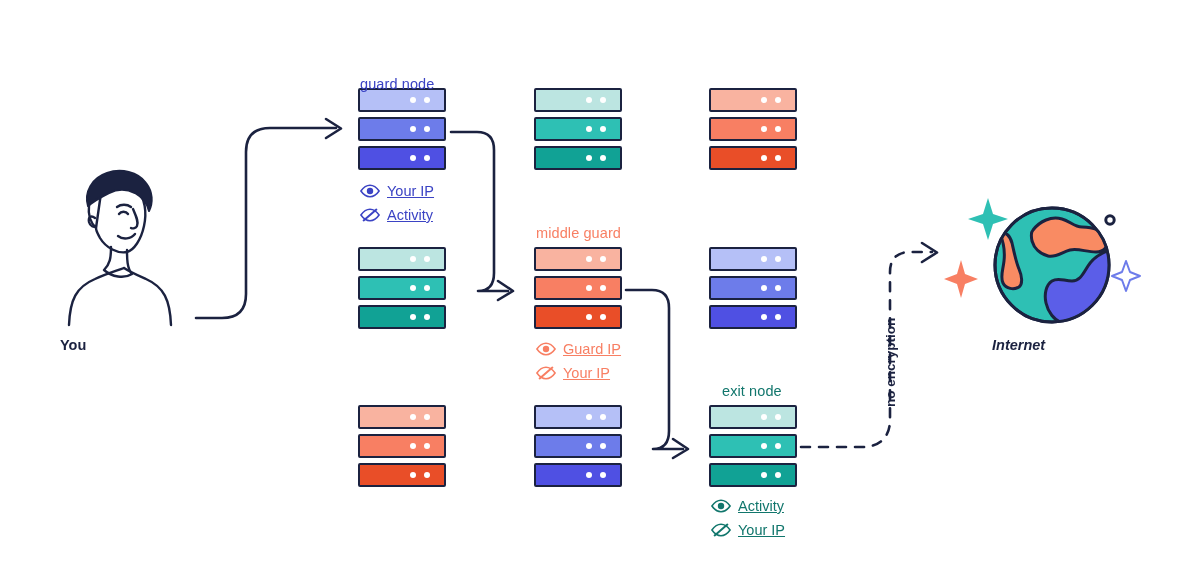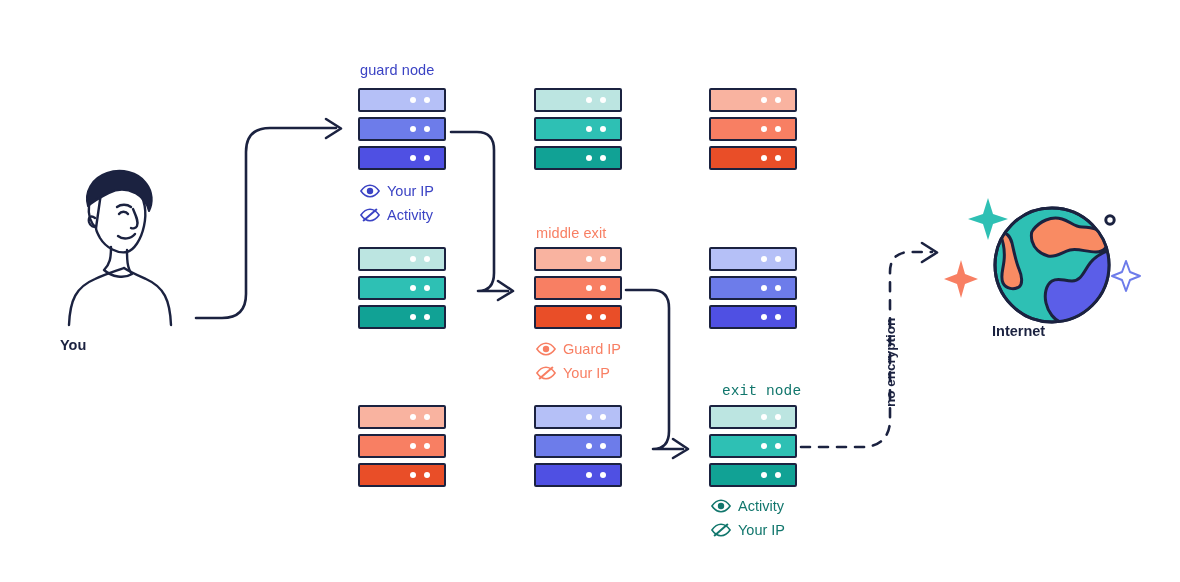--- a/index.html
+++ b/index.html
@@ -44,21 +44,21 @@
   }
   .lbl-guard{color:#3b43c4;}
   .lbl-middle{color:#f87f63;}
   .lbl-exit{color:#11766c;}
 
   
   .perms{position:absolute;}
   .perm{
     display:flex;align-items:center;gap:7px;
     height:24px;
-    font-size:14.5px;font-weight:400;white-space:nowrap;
+    font-size:14.5px;font-weight:400;white-space:nowrap;text-decoration:underline;
   }
   .perm svg{display:block;flex:0 0 auto;}
   .p-blue{color:#3b43c4;}
   .p-orange{color:#f87f63;text-align:center;}
   .p-teal{color:#11766c;}
 
   
   .cap{
     position:absolute;
     font-size:14.5px;font-weight:700;color:#1b2240;
@@ -248,23 +248,23 @@
     <div class="srv teal-2">
         <span class="led a"></span>
         <span class="led b"></span>
       </div>
     <div class="srv teal-3">
         <span class="led a"></span>
         <span class="led b"></span>
       </div>
   </div>
 
-  <div class="node-label lbl-guard" style="left:360px;top:62px;">guard node</div>
-  <div class="node-label lbl-middle" style="left:536px;top:225px;">middle exit</div>
-  <div class="node-label lbl-exit" style="left:722px;top:383px;font-family:Liberation Mono, monospace;">exit node</div>
+  <div class="node-label lbl-guard" style="left:360px;top:76px;">guard node</div>
+  <div class="node-label lbl-middle" style="left:536px;top:225px;">middle guard</div>
+  <div class="node-label lbl-exit" style="left:722px;top:383px;">exit node</div>
 
   <div class="perms" style="left:360px;top:179px;">
     <div class="perm p-blue">
       <svg width="20" height="14" viewBox="0 0 22 14">
         <path d="M1 7 C4.5 2 7.5 0.7 11 0.7 C14.5 0.7 17.5 2 21 7 C17.5 12 14.5 13.3 11 13.3 C7.5 13.3 4.5 12 1 7 Z" fill="none" stroke="currentColor" stroke-width="1.7"></path>
         <circle cx="11" cy="7" r="3.5" fill="currentColor"></circle>
       </svg>
       <span>Your IP</span>
     </div>
     <div class="perm p-blue">
@@ -323,15 +323,15 @@
       <path d="M1110 250 C1101 253 1093 258 1088 266 C1083 274 1080 281 1072 281 C1064 281 1058 277 1052 281 C1046 285 1044 294 1046 303 C1048 312 1054 320 1062 323 C1075 328 1090 322 1100 313 C1110 303 1116 289 1117 276 C1118 264 1116 253 1110 250 Z" fill="#5b5ee8" stroke="#1b2240" stroke-width="3" stroke-linejoin="round"></path>
     </g>
     <circle cx="1052" cy="265" r="57" fill="none" stroke="#1b2240" stroke-width="3"></circle>
 
     <circle cx="1110" cy="220" r="4.2" fill="none" stroke="#1b2240" stroke-width="3"></circle>
 
     <path d="M988 198 L993 214 L1008 219 L993 224 L988 240 L983 224 L968 219 L983 214 Z" fill="#2ec0b4"></path>
     <path d="M961 260 L965 274 L978 279 L965 284 L961 298 L957 284 L944 279 L957 274 Z" fill="#f87f63"></path>
     <path d="M1126 261 L1130 272 L1140 276 L1130 280 L1126 291 L1122 280 L1112 276 L1122 272 Z" fill="none" stroke="#6d7cea" stroke-width="2" stroke-linejoin="round"></path>
   </svg>
-  <div class="cap" style="left:992px;top:323px;width:120px;">Internet</div>
+  <div class="cap" style="left:992px;top:337px;width:120px;font-style:italic;">Internet</div>
 
 </div>
 
 </body></html>

